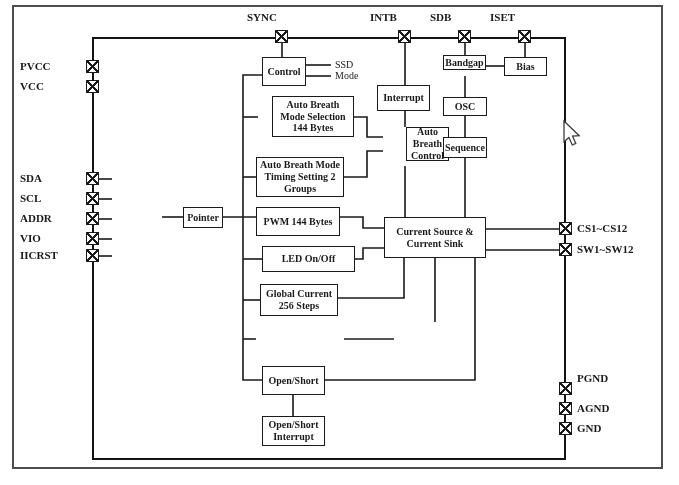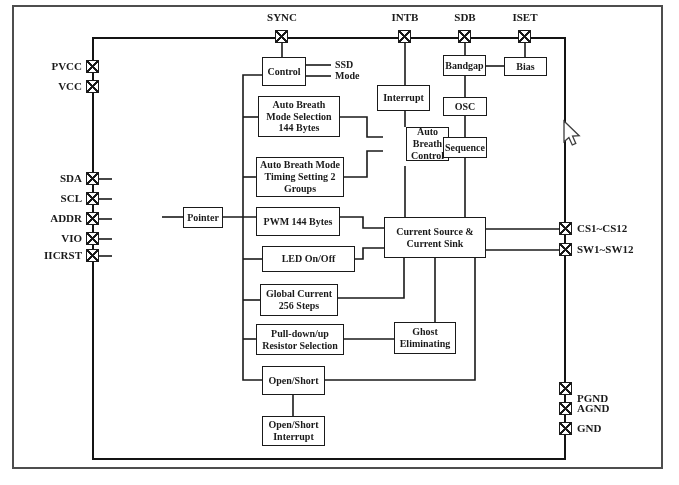--- a/index.html
+++ b/index.html
@@ -14,23 +14,23 @@
            display:flex; align-items:center; justify-content:center; text-align:center;
            font-weight:bold; font-size:10px; line-height:1.18; color:#1a1a1a;
            white-space:pre-line; z-index:3; }
   .pin { position:absolute; box-sizing:border-box; width:13px; height:13px;
          border:1.7px solid #1a1a1a; background-color:#fff; z-index:5;
          background-image:
            linear-gradient(45deg,  transparent 43%, #1a1a1a 43%, #1a1a1a 57%, transparent 57%),
            linear-gradient(135deg, transparent 43%, #1a1a1a 43%, #1a1a1a 57%, transparent 57%); }
   .pinlabel { position:absolute; font-weight:bold; font-size:11px; line-height:13px;
               color:#1a1a1a; z-index:4; white-space:nowrap; }
-  .tc { text-align:center; }
-  .tr { text-align:right; }
-  .siglabel { position:absolute; font-weight:bold; font-size:10px; line-height:12px;
+  .tc { text-align:left; }
+  .tr { }
+  .siglabel { position:absolute; font-weight:normal; font-size:10px; line-height:12px;
               color:#1a1a1a; z-index:4; }
 </style>
 </head>
 <body>
 
 <div id="stage">
 
   <div class="frame"></div>
   <div class="chip"></div>
 
@@ -80,47 +80,43 @@
       <path d="M435 258 V322"></path>
       <path d="M475 258 V380 H325"></path>
       <path d="M344 339 H394"></path>
       <path d="M293 395 V416"></path>
     </g>
     <polygon points="564,121 564,141.8 568.9,137.6 572.3,145 575.8,143.4 572.6,136.2 579.2,135.7" fill="#ffffff" stroke="#3c3c3c" stroke-width="1.3"></polygon>
   </svg>
 
   <div class="block" style="left:183px;top:207px;width:40px;height:21px">Pointer</div>
   <div class="block" style="left:262px;top:57px;width:44px;height:29px">Control</div>
-  <div class="block" style="left:258px;top:96px;width:82px;height:41px">Auto Breath
+  <div class="block" style="left:272px;top:96px;width:82px;height:41px">Auto Breath
 Mode Selection
 144 Bytes</div>
   <div class="block" style="left:256px;top:157px;width:88px;height:40px">Auto Breath Mode
 Timing Setting 2
 Groups</div>
   <div class="block" style="left:256px;top:207px;width:84px;height:29px">PWM 144 Bytes</div>
   <div class="block" style="left:262px;top:246px;width:93px;height:26px">LED On/Off</div>
   <div class="block" style="left:260px;top:284px;width:78px;height:32px">Global Current
 256 Steps</div>
-  <div class="block" style="left:256px;top:324px;width:88px;height:31px">Pull-down/up
-Resistor Selection</div>
   <div class="block" style="left:262px;top:366px;width:63px;height:29px">Open/Short</div>
   <div class="block" style="left:262px;top:416px;width:63px;height:30px">Open/Short
 Interrupt</div>
   <div class="block" style="left:377px;top:85px;width:53px;height:26px">Interrupt</div>
   <div class="block" style="left:406px;top:127px;width:43px;height:34px">Auto
 Breath
 Control</div>
-  <div class="block" style="left:443px;top:55px;width:43px;height:21px">Bandgap</div>
+  <div class="block" style="left:443px;top:55px;width:43px;height:15px">Bandgap</div>
   <div class="block" style="left:504px;top:57px;width:43px;height:19px">Bias</div>
   <div class="block" style="left:443px;top:97px;width:44px;height:19px">OSC</div>
   <div class="block" style="left:443px;top:137px;width:44px;height:21px">Sequence</div>
   <div class="block" style="left:384px;top:217px;width:102px;height:41px">Current Source &amp;
 Current Sink</div>
-  <div class="block" style="left:394px;top:322px;width:62px;height:32px">Ghost
-Eliminating</div>
 
   <div class="siglabel" style="left:335px;top:59px">SSD</div>
   <div class="siglabel" style="left:335px;top:70px">Mode</div>
 
   <div class="pin" style="left:275px;top:30px"></div>
   <div class="pin" style="left:398px;top:30px"></div>
   <div class="pin" style="left:458px;top:30px"></div>
   <div class="pin" style="left:518px;top:30px"></div>
   <div class="pinlabel tc" style="left:247px;top:11px;width:70px">SYNC</div>
   <div class="pinlabel tc" style="left:370px;top:11px;width:70px">INTB</div>
@@ -142,17 +138,17 @@
   <div class="pinlabel tr" style="left:20px;top:232px;width:62px">VIO</div>
   <div class="pinlabel tr" style="left:20px;top:249px;width:62px">IICRST</div>
 
   <div class="pin" style="left:559px;top:222px"></div>
   <div class="pin" style="left:559px;top:243px"></div>
   <div class="pin" style="left:559px;top:382px"></div>
   <div class="pin" style="left:559px;top:402px"></div>
   <div class="pin" style="left:559px;top:422px"></div>
   <div class="pinlabel" style="left:577px;top:222px">CS1~CS12</div>
   <div class="pinlabel" style="left:577px;top:243px">SW1~SW12</div>
-  <div class="pinlabel" style="left:577px;top:392px">PGND</div>
+  <div class="pinlabel" style="left:577px;top:372px">PGND</div>
   <div class="pinlabel" style="left:577px;top:402px">AGND</div>
   <div class="pinlabel" style="left:577px;top:422px">GND</div>
 
 </div>
 
 </body></html>

